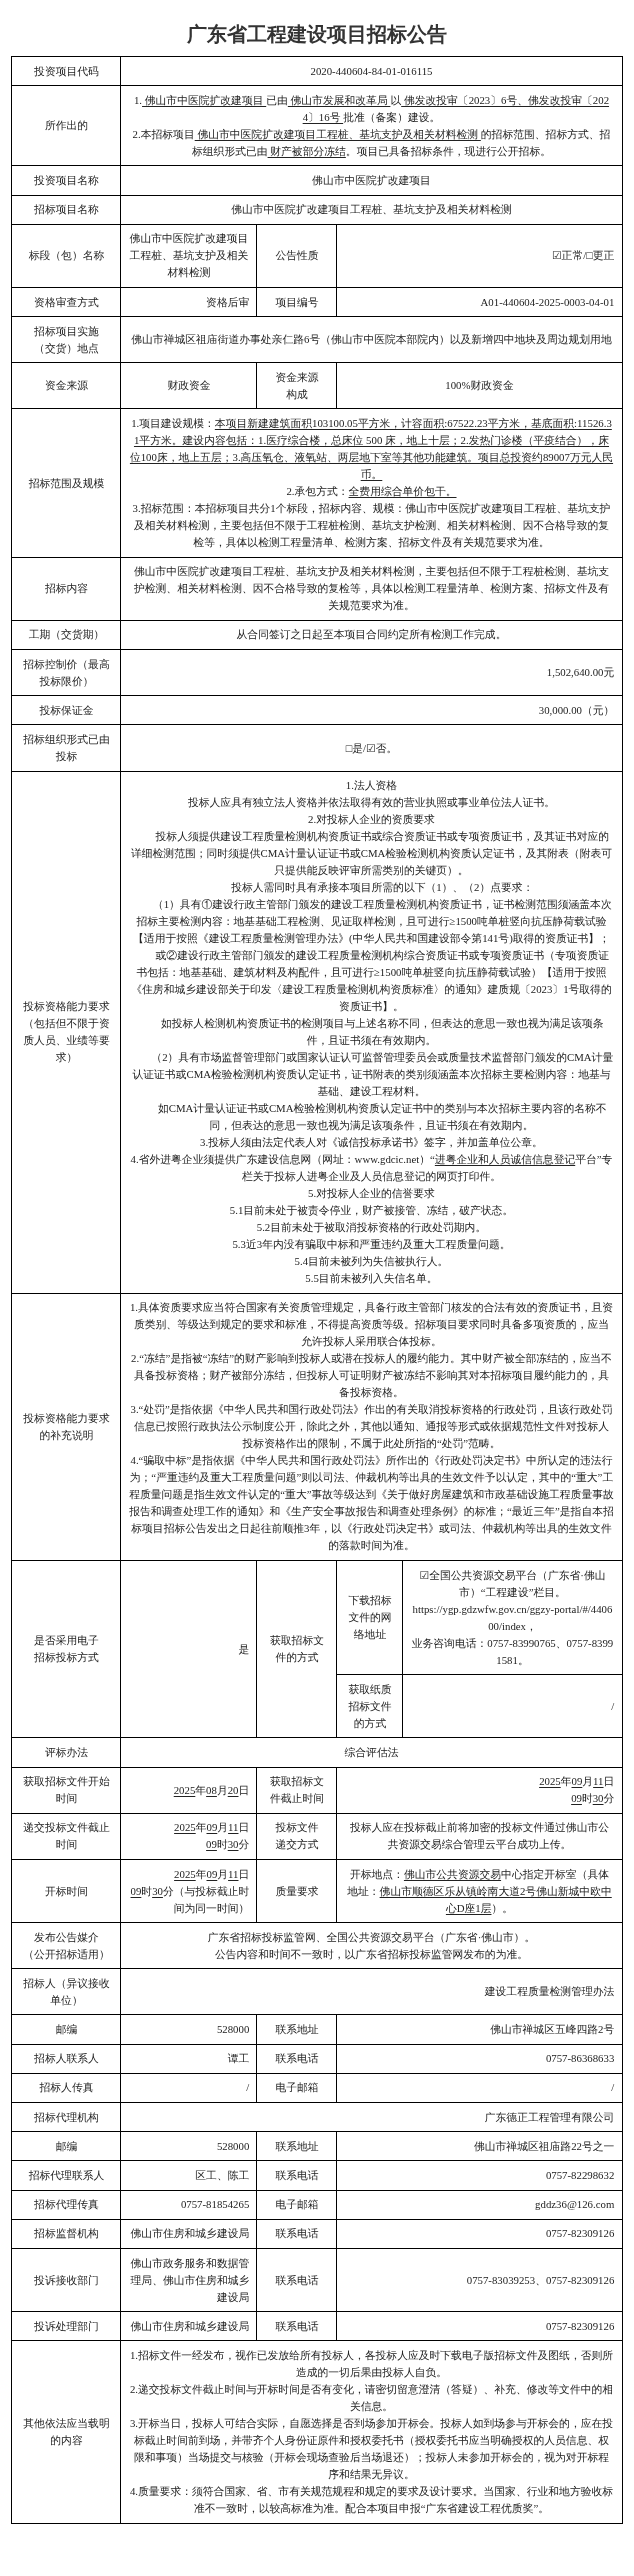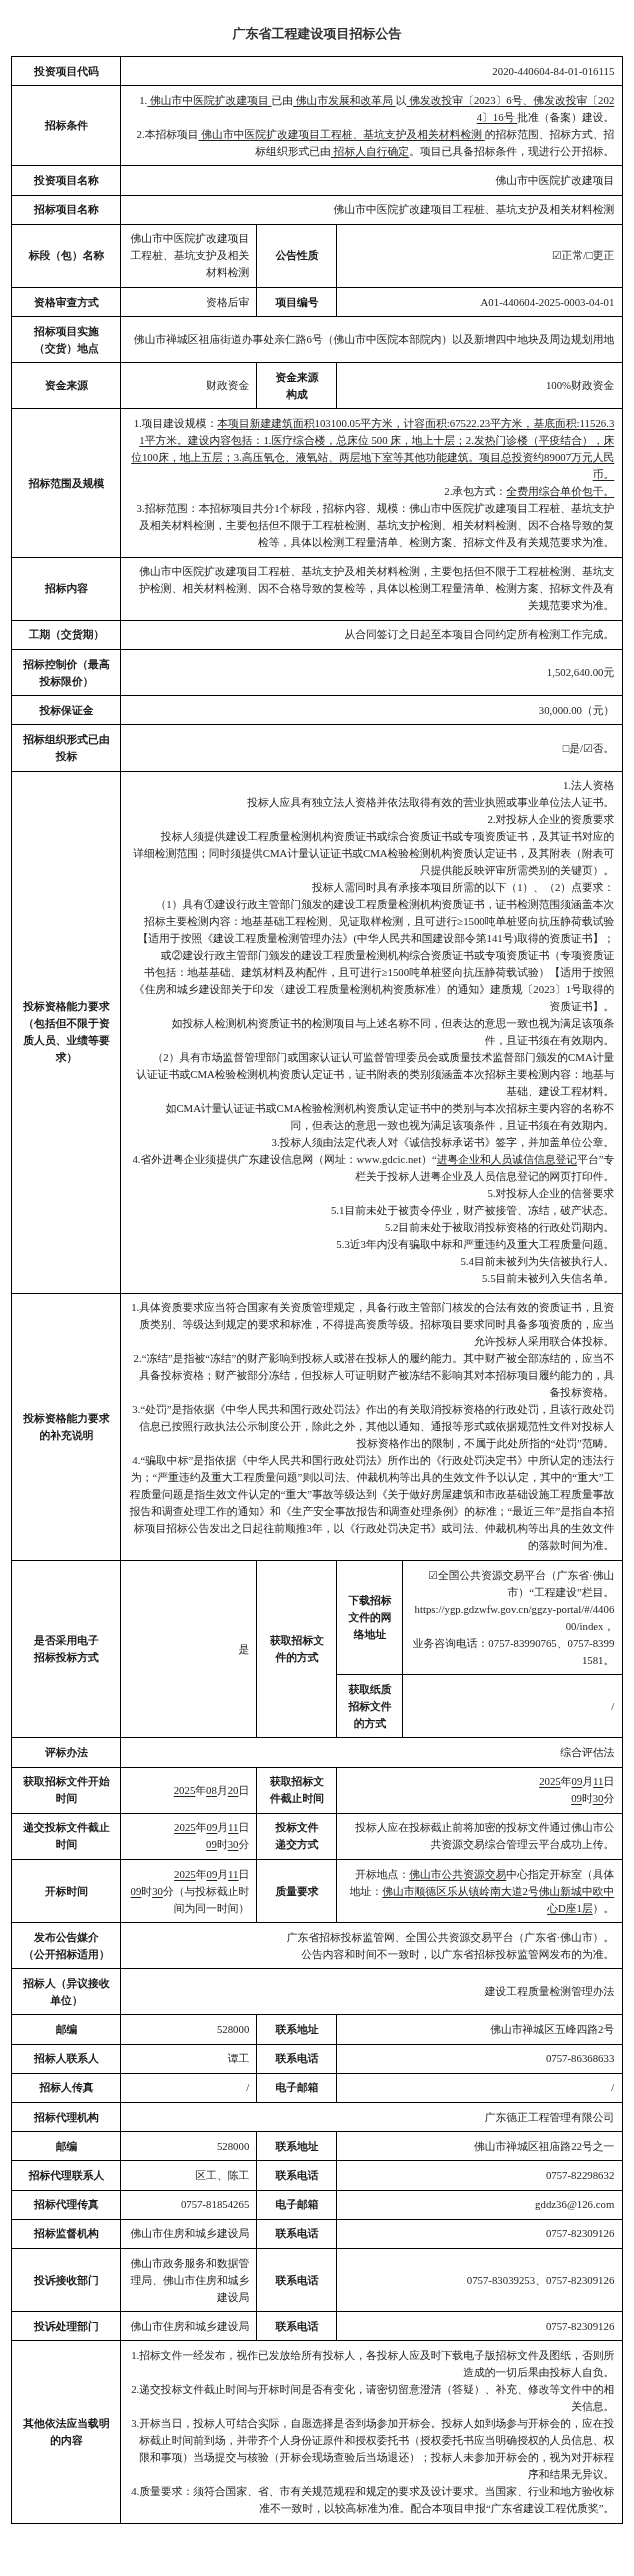--- a/index.html
+++ b/index.html
@@ -1,27 +1,27 @@
 <!DOCTYPE html>
 <html style="font-size:13px"><head>
 <meta charset="utf-8">
 <style>
   html,body{margin:0;padding:0;background:#ffffff;}
   body{width:634px;color:#222;font-family:"Liberation Serif","DejaVu Serif",serif;}
   .page-title{
     text-align:center;font-family:"Liberation Sans","DejaVu Sans",sans-serif;
-    font-weight:700;font-size:13px;line-height:24px;color:#333;margin:21.6px 0 10.4px 0;
+    font-weight:700;font-size:20px;line-height:24px;color:#333;margin:21.6px 0 10.4px 0;
   }
   table.doc{border-collapse:collapse;table-layout:fixed;width:610px;margin:0 auto 24px auto;border:1.6px solid #000;}
   td{border:0.8px solid #000;padding:5.6px 7.2px;font-size:10.8px;line-height:17px;vertical-align:middle;word-break:break-all;}
   td.lbl{
     text-align:center;font-family:"Liberation Sans","DejaVu Sans",sans-serif;
-    white-space:pre-line;color:#1c1c1c;font-weight:bold;
+    white-space:pre-line;color:#1c1c1c;
   }
-  td.val{text-align:right;white-space:pre-wrap;}
+  td.val{text-align:center;white-space:pre-wrap;}
   td.c{text-align:right;}
   .u{text-decoration:underline;text-underline-offset:2.4px;}
 </style>
 </head>
 <body>
 
 <div class="page-title">广东省工程建设项目招标公告</div>
 
 <table class="doc">
   <colgroup>
@@ -32,23 +32,23 @@
       <col style="width:219px">
   </colgroup>
 
   <tbody>
       <tr>
     <td class="lbl">投资项目代码</td>
     <td class="val" colspan="4">2020-440604-84-01-016115</td>
   </tr>
 
   <tr>
-    <td class="lbl">招标条件</td>
+    <td class="lbl">所作出的</td>
     <td class="val" colspan="4"><span>1.</span><span class="u"> 佛山市中医院扩改建项目 </span><span>已由</span><span class="u"> 佛山市发展和改革局 </span><span>以</span><span class="u"> 佛发改投审〔2023〕6号、佛发改投审〔2024〕16号 </span><span>批准（备案）建设。
-2.本招标项目</span><span class="u"> 佛山市中医院扩改建项目工程桩、基坑支护及相关材料检测 </span><span>的招标范围、招标方式、招标组织形式已由</span><span class="u"> 招标人自行确定</span><span>。项目已具备招标条件，现进行公开招标。</span></td>
+2.本招标项目</span><span class="u"> 佛山市中医院扩改建项目工程桩、基坑支护及相关材料检测 </span><span>的招标范围、招标方式、招标组织形式已由</span><span class="u"> 财产被部分冻结</span><span>。项目已具备招标条件，现进行公开招标。</span></td>
   </tr>
 
   <tr>
     <td class="lbl">投资项目名称</td>
     <td class="val" colspan="4">佛山市中医院扩改建项目</td>
   </tr>
 
   <tr>
     <td class="lbl">招标项目名称</td>
     <td class="val" colspan="4">佛山市中医院扩改建项目工程桩、基坑支护及相关材料检测</td>

